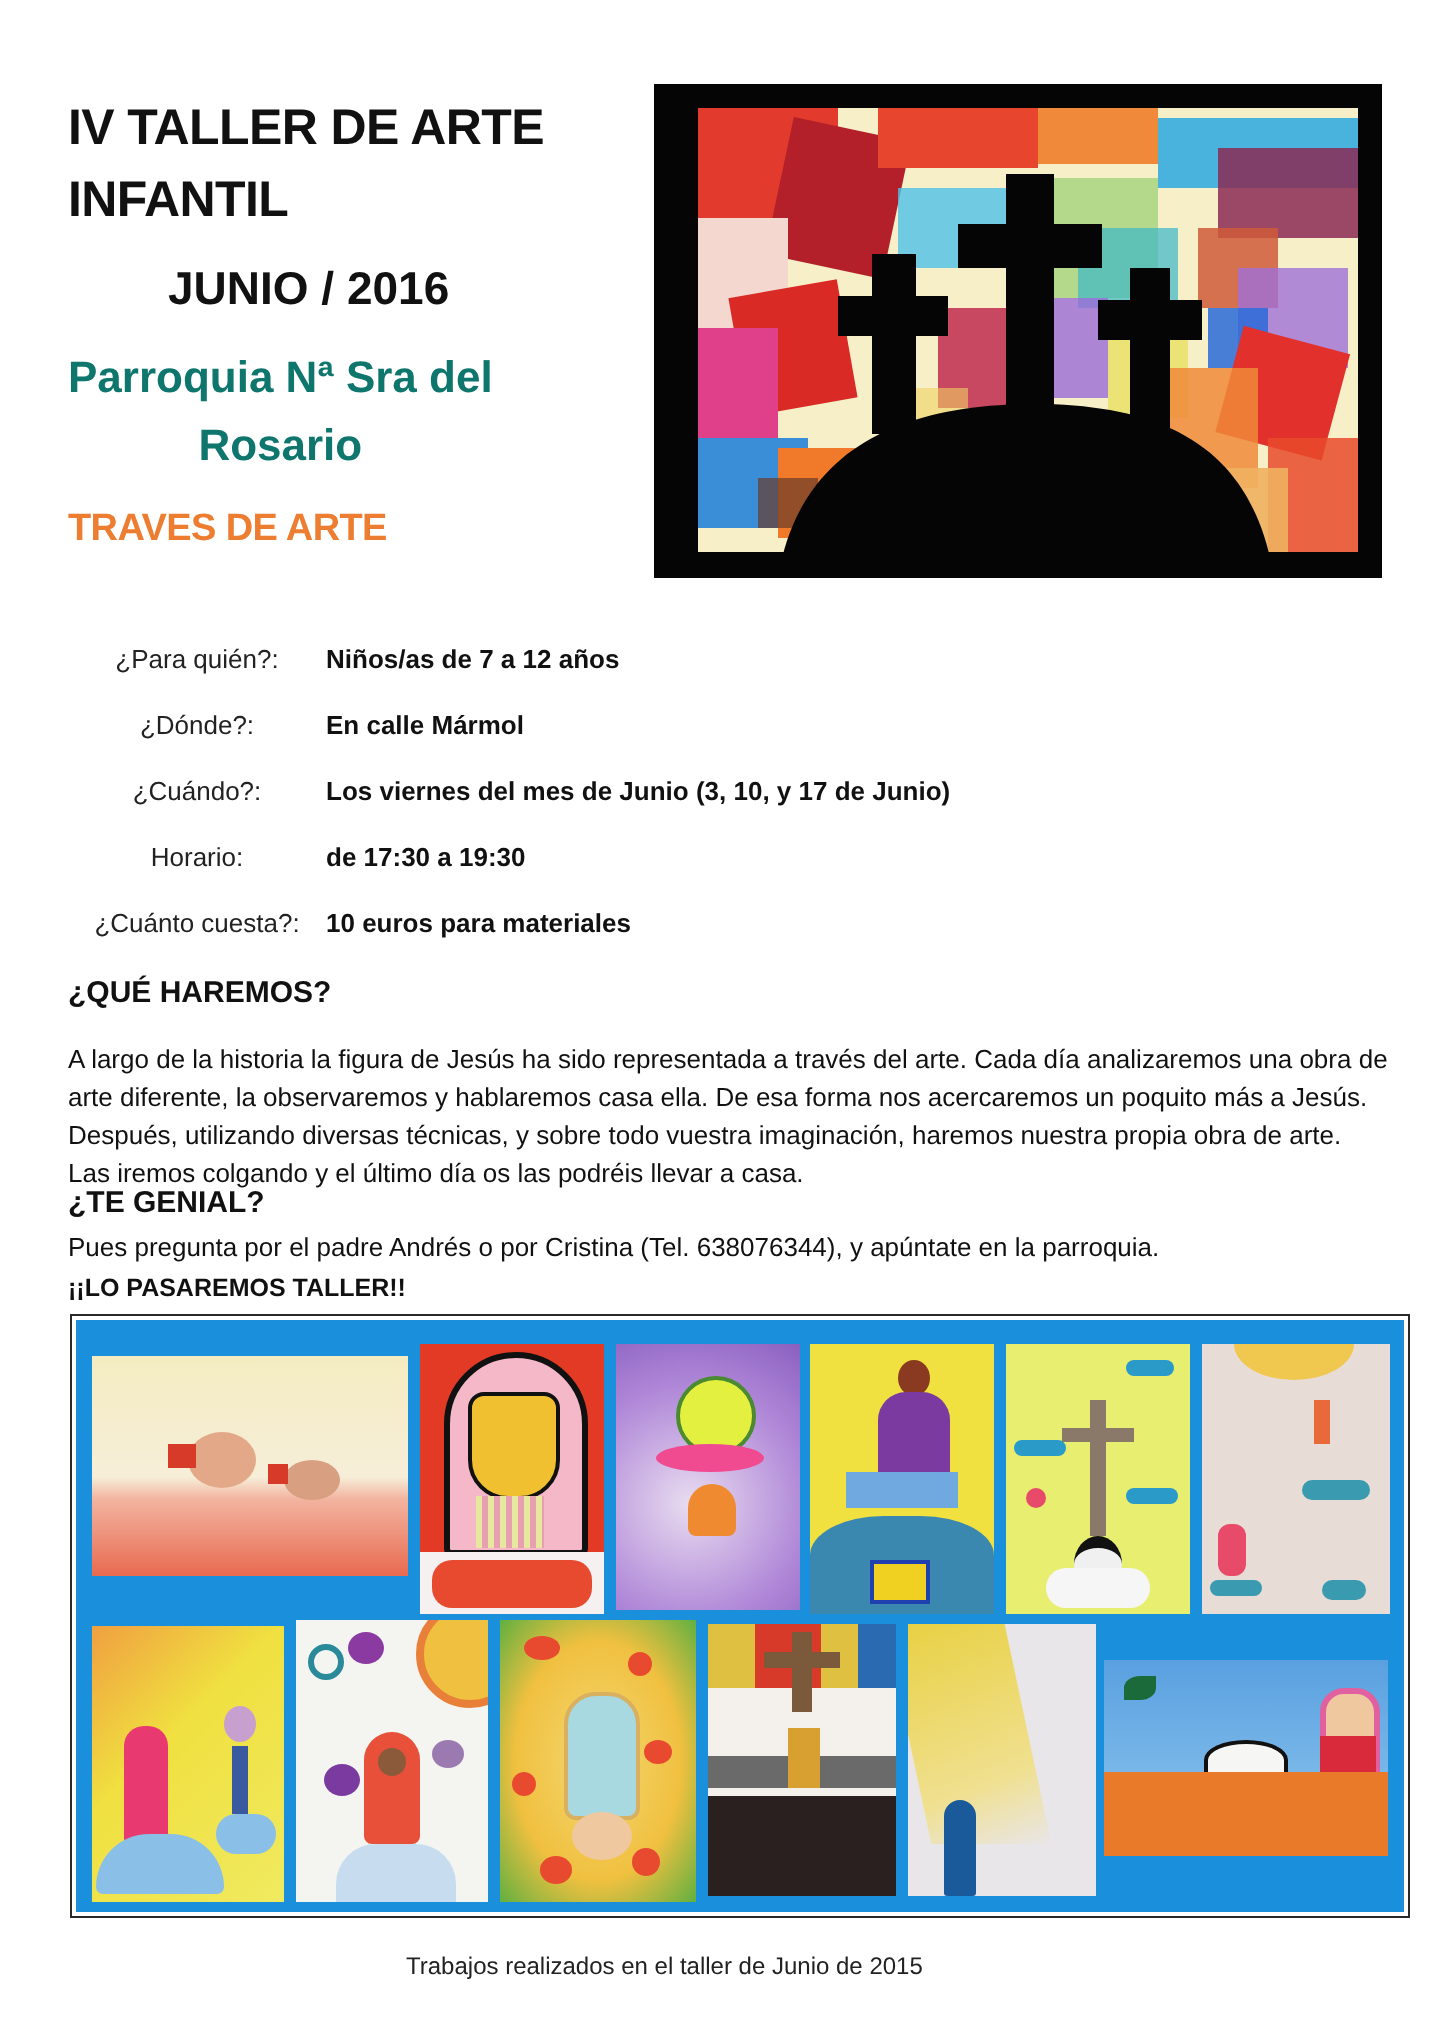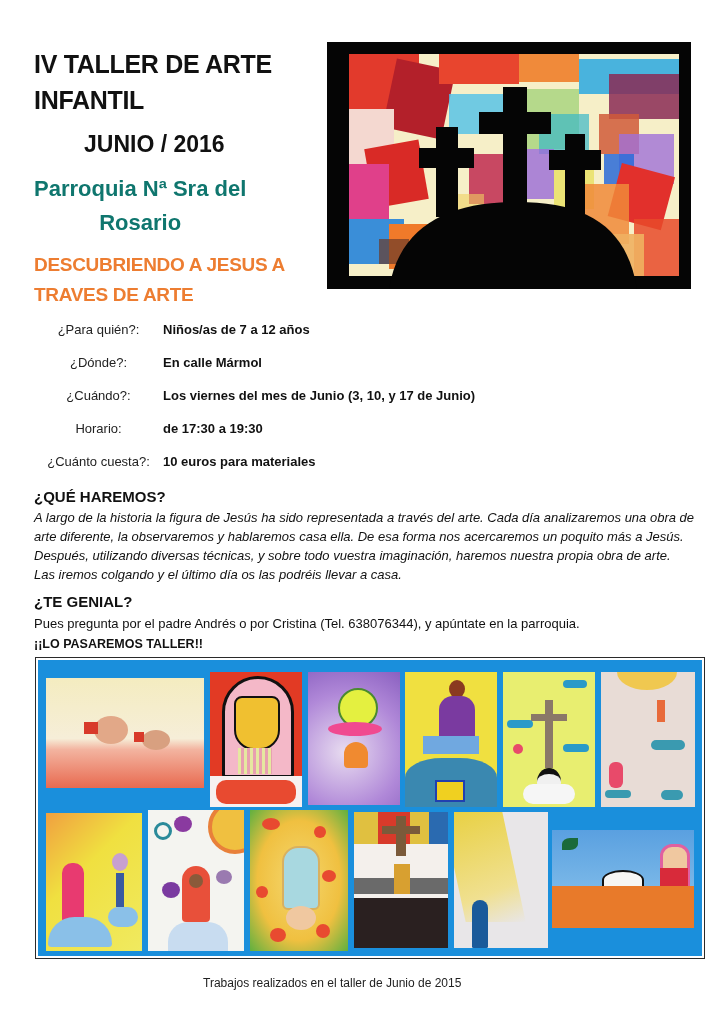--- a/index.html
+++ b/index.html
@@ -29,21 +29,20 @@
 <div class="abs title">
   <div>IV TALLER DE ARTE</div>
   <div>INFANTIL</div>
 </div>
 <div class="abs date">JUNIO / 2016</div>
 <div class="abs parish">
   <div>Parroquia Nª Sra del</div>
   <div>Rosario</div>
 </div>
 <div class="abs subtitle">
-  <div>DESCUBRIENDO A JESUS A</div>
   <div>TRAVES DE ARTE</div>
 </div>
 
 <div class="abs hero">
   <svg width="364" height="247" viewBox="0 0 364 247">
     <rect x="0" y="0" width="364" height="247" fill="#050505"></rect>
     <g transform="translate(22,12)">
       <rect x="0" y="0" width="330" height="222" fill="#f6efc8"></rect>
       <rect x="0" y="0" width="70" height="55" fill="#e23a2c"></rect>
       <rect x="40" y="10" width="60" height="70" fill="#b3202a" transform="rotate(12 70 45)"></rect>
@@ -101,21 +100,21 @@
     <span class="info-label">Horario:</span>
     <span class="info-value">de 17:30 a 19:30</span>
   </div>
   <div class="info-row">
     <span class="info-label">¿Cuánto cuesta?:</span>
     <span class="info-value">10 euros para materiales</span>
   </div>
 </div>
 
 <div class="abs h2" style="top:487px;">¿QUÉ HAREMOS?</div>
-<div class="abs para" style="top:508px;font-style:italic;">
+<div class="abs para" style="top:520px;">
   <div>A largo de la historia la figura de Jesús ha sido representada a través del arte.  Cada día analizaremos una obra de</div>
   <div>arte diferente, la observaremos y hablaremos casa ella. De esa forma nos acercaremos un poquito más a Jesús.</div>
   <div>Después, utilizando diversas técnicas, y sobre todo vuestra imaginación, haremos nuestra propia obra de arte.</div>
   <div>Las iremos colgando y el último día os las podréis llevar a casa.</div>
 </div>
 
 <div class="abs h2" style="top:592px;">¿TE GENIAL?</div>
 <div class="abs para" style="top:614px;">Pues pregunta por el padre Andrés o por Cristina (Tel. 638076344), y apúntate en la parroquia.</div>
 <div class="abs bold-line" style="top:636px;">¡¡LO PASAREMOS TALLER!!</div>
 

